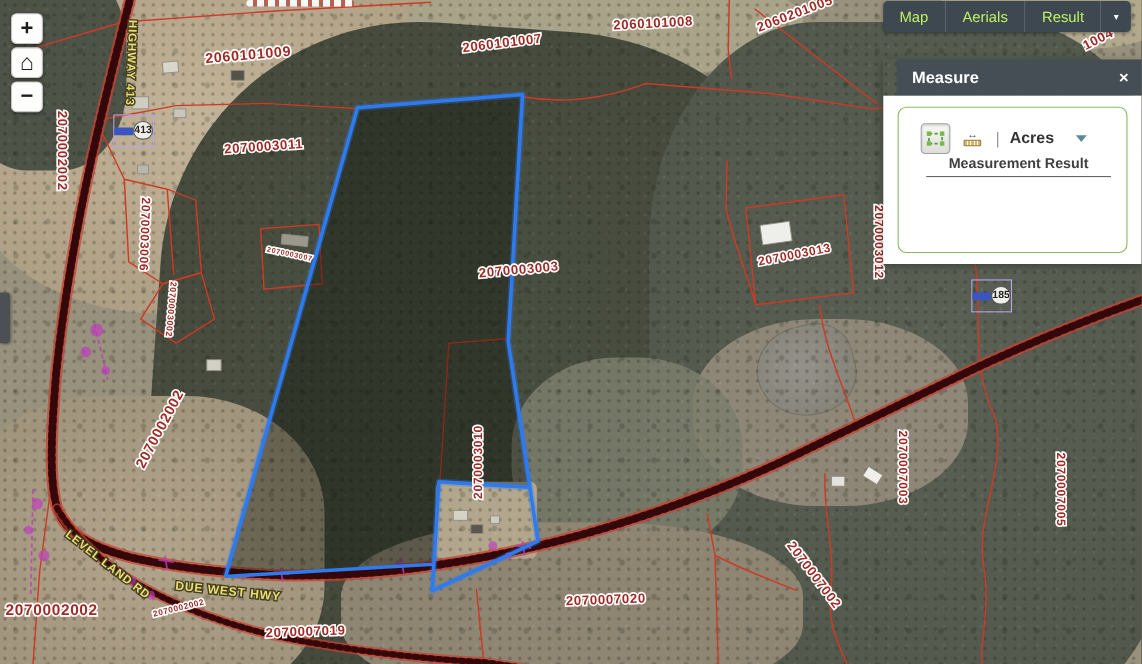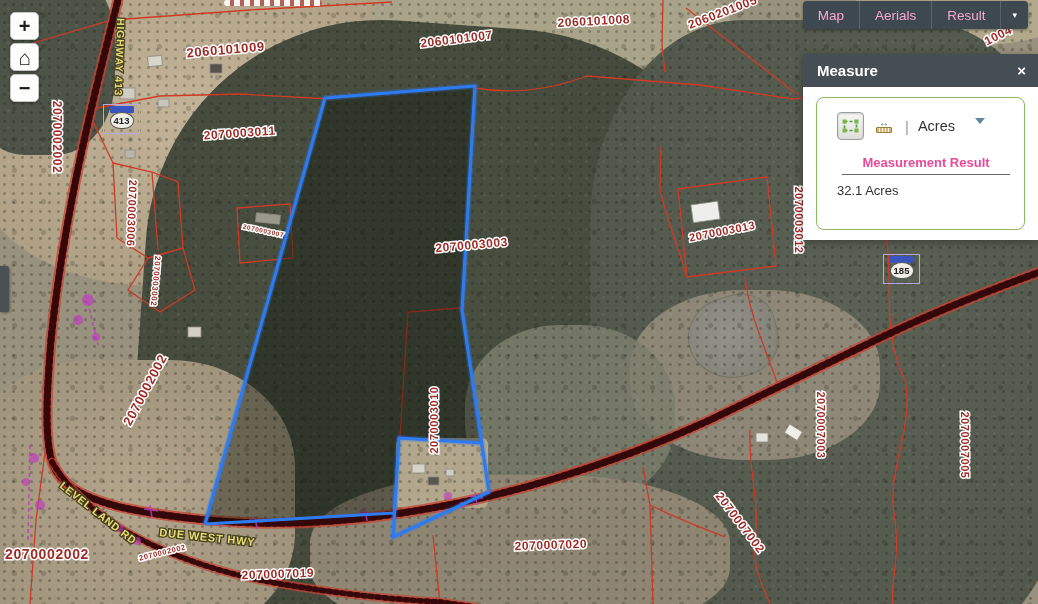--- a/index.html
+++ b/index.html
@@ -26,46 +26,46 @@
                      radial-gradient(rgba(15,20,12,.18) 2px,transparent 3px);
     background-size:9px 9px,17px 17px,29px 31px;}
   
   .zoomctl{position:absolute;left:10px;top:12px;display:flex;flex-direction:column;gap:3px;z-index:30;}
   .zbtn{width:29px;height:28px;background:#fdfdfb;border:1px solid #c6c6c2;border-radius:5px;
         box-shadow:0 1px 3px rgba(0,0,0,.35);display:flex;align-items:center;justify-content:center;
         font-size:20px;font-weight:bold;color:#1c1c1c;cursor:pointer;line-height:1;}
   .zbtn.home{font-size:21px;}
   .sidetab{position:absolute;left:0;top:266px;width:9px;height:46px;background:#4b5055;border-radius:0 3px 3px 0;z-index:30;box-shadow:1px 1px 3px rgba(0,0,0,.4);}
   .basebar{position:absolute;right:10px;top:1px;height:28px;display:flex;background:#3d4850;border-radius:4px;overflow:hidden;z-index:40;box-shadow:0 1px 3px rgba(0,0,0,.4);}
-  .bbtn{padding:0 15px;color:#f9a8d4;font-size:13.5px;display:flex;align-items:center;border-right:1px solid #58636c;cursor:pointer;}
+  .bbtn{padding:0 15px;color:#bef264;font-size:13.5px;display:flex;align-items:center;border-right:1px solid #58636c;cursor:pointer;}
   .bbtn:last-child{border-right:none;}
   .bcaret{padding:0 11px;color:#fff;font-size:9px;display:flex;align-items:center;cursor:pointer;}
   
   .panel{position:absolute;left:803px;top:54px;width:235px;height:186px;z-index:40;box-shadow:0 2px 8px rgba(0,0,0,.35);}
-  .phead{height:33px;background:#454e54;color:#fff;display:flex;align-items:center;padding:0 12px 0 14px;}
+  .phead{height:33px;background:#454e54;color:#fff;display:flex;align-items:center;padding:0 12px 0 14px;margin-left:12px;}
   .ptitle{font-weight:bold;font-size:15px;flex:1;}
   .pclose{font-size:15px;font-weight:bold;cursor:pointer;line-height:1;}
   .pbody{background:#fff;height:153px;padding:10px 13px;}
   .gbox{border:1.5px solid #8cb860;border-radius:8px;height:133px;padding:13px 9px 0 20px;}
   .toolrow{display:flex;align-items:center;height:30px;}
   .areabtn{width:27px;height:28px;border:1px solid #9aa0a0;border-radius:4px;
            background:linear-gradient(#f7f7f4,#dededa);box-shadow:inset 0 1px 2px rgba(0,0,0,.18);
            display:flex;align-items:center;justify-content:center;cursor:pointer;}
   .distbtn{margin-left:12px;cursor:pointer;display:flex;flex-direction:column;align-items:center;}
   .distarrow{font-size:10px;font-weight:bold;color:#555;line-height:.8;}
   .ruler{width:16px;height:6px;background:#d9b66c;border:1px solid #9a7b40;border-radius:1px;
          background-image:repeating-linear-gradient(90deg,transparent 0 2px,#fff 2px 3px);}
   .tooldiv{margin:0 9px 0 13px;color:#999;font-size:15px;}
-  .units{font-size:14.5px;color:#333;font-weight:400;cursor:pointer;display:flex;align-items:flex-start;gap:20px;}
+  .units{font-size:14.5px;color:#333;font-weight:700;cursor:pointer;display:flex;align-items:center;gap:20px;}
   .ucaret{width:0;height:0;border-left:5px solid transparent;border-right:5px solid transparent;border-top:6px solid #5b87a0;}
-  .rhead{margin-top:14px;text-align:center;font-weight:bold;font-size:13px;color:#ec4899;}
+  .rhead{text-align:center;font-weight:bold;font-size:13px;color:#404040;}
   .rline{margin:4px auto 0;width:168px;border-bottom:1px solid #666;}
   .rval{margin-top:8px;font-size:13px;color:#333;text-align:left;}
   
-  .shield{position:absolute;z-index:25;border:1px solid #b9a6e8;width:37px;height:30px;display:flex;flex-direction:column;align-items:center;}
+  .shield{position:absolute;z-index:25;border:1px solid #b9a6e8;width:37px;height:30px;display:flex;align-items:center;}
   .sflag{width:24px;height:7px;background:#3a55c0;border-radius:1px;margin-top:1px;}
   .snum{margin-top:-1px;width:24px;height:17px;background:#efefe8;border:1px solid #555;border-radius:50% 50% 45% 45%;
         font-size:9.5px;font-weight:bold;color:#222;display:flex;align-items:center;justify-content:center;}
   .partlbl{position:absolute;left:224px;top:0;width:98px;height:6px;z-index:20;border-radius:3px;
            background:repeating-linear-gradient(90deg,#fff 0 6px,#b45a50 6px 10px);opacity:.9;}
   svg.overlay{position:absolute;left:0;top:0;z-index:10;}
   text.plbl{font-family:"Liberation Sans",sans-serif;font-weight:bold;fill:#9e2b25;stroke:#ffffff;stroke-width:3px;paint-order:stroke;letter-spacing:.6px;}
   text.rlbl{font-family:"Liberation Sans",sans-serif;font-weight:bold;fill:#eadd75;stroke:#45401f;stroke-width:2.6px;paint-order:stroke;letter-spacing:.8px;}
 </style>
 </head>
@@ -250,18 +250,17 @@
             <div class="ruler"></div>
           </div>
           <div class="tooldiv">|</div>
           <div class="units">
             <span>Acres</span>
             <span class="ucaret"></span>
           </div>
         </div>
         <div class="rhead">Measurement Result</div>
         <div class="rline"></div>
-        <div class="rval">32.1 Acres</div>
       </div>
     </div>
   </div>
 
 </div>
 
 </body></html>

